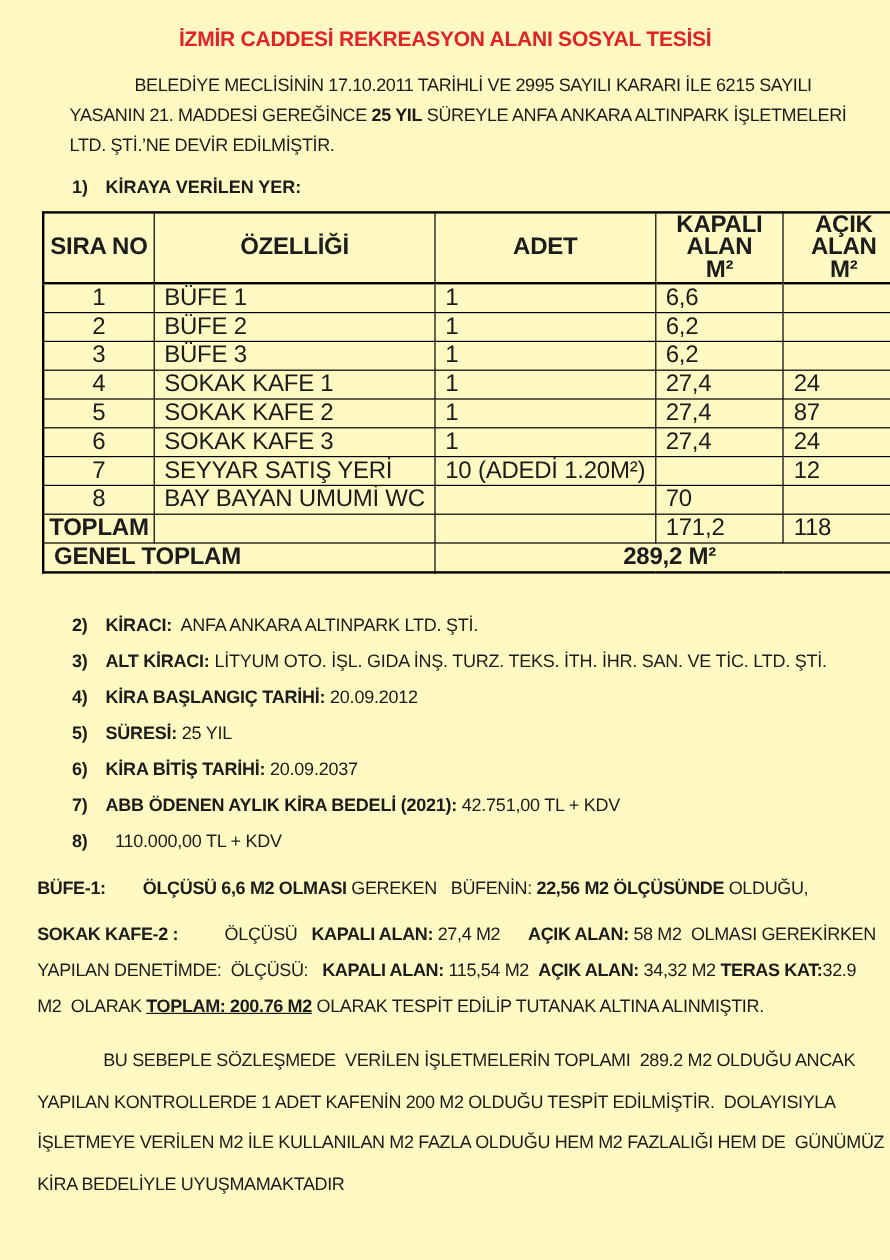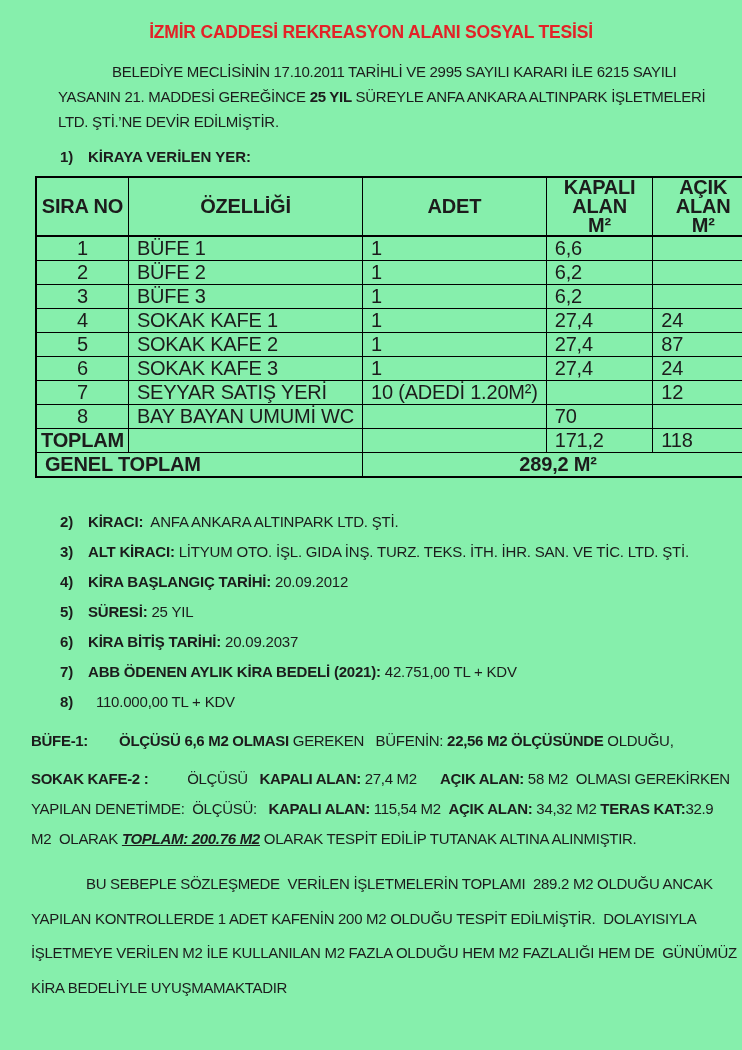--- a/index.html
+++ b/index.html
@@ -6,21 +6,21 @@
   html, body { background: #ffffff; }
   body {
     width: 742px; height: 1050px;
     font-family: "Liberation Sans", "DejaVu Sans", sans-serif;
     color: #1c1c1c;
     overflow: hidden;
   }
   .page {
     width: 742px; height: 1050px;
     padding: 20px 31px 0 31px;
-    background: #86efac;
+    background: #fef9c3;
   }
   .doc-title {
     text-align: center;
     color: #e32227;
     font-weight: bold;
     font-size: 17.5px;
     letter-spacing: -0.2px;
     margin-top: 2px;
   }
   .intro {
@@ -94,21 +94,21 @@
   }
   .rich {
     font-size: 15px;
     letter-spacing: -0.3px;
     white-space: pre;
   }
   .bufe1 { margin-top: 22px; line-height: 20px; }
   .sokak { margin-top: 13px; line-height: 30px; }
   .closing { margin-top: 13px; line-height: 34.5px; text-indent: 55px; }
   .b { font-weight: bold; }
-  .u { text-decoration: underline; font-style: italic; }
+  .u { text-decoration: underline; }
 </style>
 </head>
 <body>
 
 <div class="page">
 
   <div class="doc-title">İZMİR CADDESİ REKREASYON ALANI SOSYAL TESİSİ</div>
 
   <div class="intro rich"><span>BELEDİYE MECLİSİNİN 17.10.2011 TARİHLİ VE 2995 SAYILI KARARI İLE 6215 SAYILI
 YASANIN 21. MADDESİ GEREĞİNCE </span><span class="b">25 YIL</span><span> SÜREYLE ANFA ANKARA ALTINPARK İŞLETMELERİ

